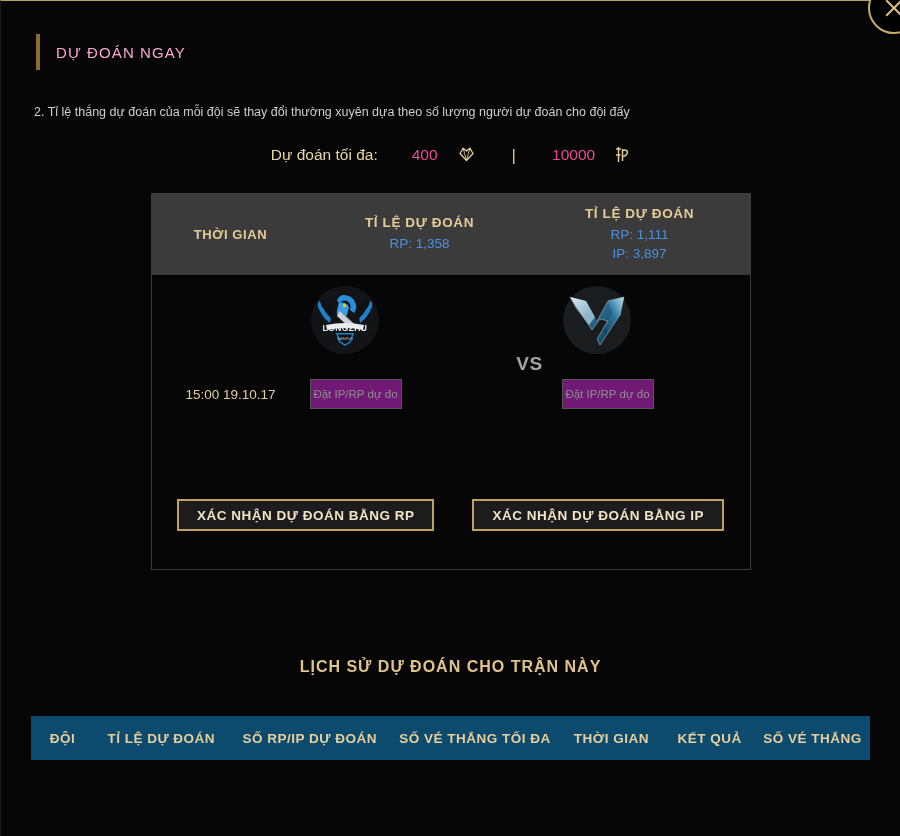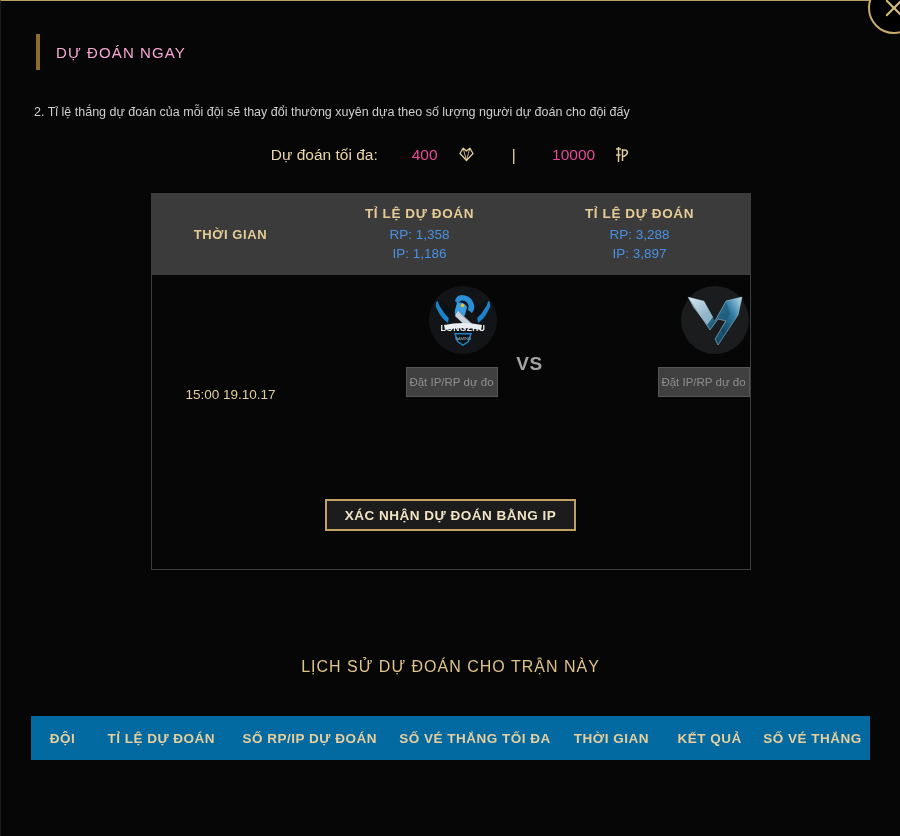--- a/index.html
+++ b/index.html
@@ -128,37 +128,37 @@
     width: 158px;
     text-align: center;
     color: #e3cd9a;
     font-size: 13.5px;
     padding-top: 112px;
   }
   .team-cell {
     flex: 1;
     display: flex;
     flex-direction: column;
-    align-items: flex-end;
+    align-items: flex-start;
     padding-top: 10px;
   }
   .vs-cell {
     width: 64px;
     text-align: center;
     color: #a3a3a3;
     font-size: 19px;
     font-weight: bold;
     padding-top: 78px;
     letter-spacing: .5px;
   }
   .team-logo { width: 70px; height: 70px; }
   .bet-input {
-    margin-top: 12px;
+    margin-top: 24px;
     width: 92px; height: 30px;
-    background: #404040;
+    background: #701a75;
     border: 1px solid #565656;
     color: #9a9a9a;
     font-size: 11.5px;
     font-family: "Liberation Sans", sans-serif;
     text-align: center;
     outline: none;
   }
   .bet-input::placeholder { color: #8e8e8e; opacity: 1; }
 
   .confirm-row {
@@ -182,24 +182,25 @@
     white-space: nowrap;
   }
 
   
   .history-title {
     text-align: center;
     color: #e0c389;
     font-size: 16px;
     letter-spacing: 1px;
     margin-top: 88px;
+    font-weight: bold;
   }
   .history-table {
     margin: 40px 30px 0 30px;
-    background: #0369a1;
+    background: #0c4a6e;
     height: 44px;
     display: flex;
     align-items: center;
   }
   .th {
     color: #e6cf9c;
     font-size: 13.5px;
     font-weight: bold;
     letter-spacing: .5px;
     text-align: center;
@@ -252,25 +253,24 @@
 
   <div class="panel">
 
     <div class="panel-head">
       <div class="col-time">
         <div class="head-time">THỜI GIAN</div>
       </div>
       <div class="col-odds">
         <div class="head-odds-title">TỈ LỆ DỰ ĐOÁN</div>
         <div class="odds-line">RP: 1,358</div>
-        <div class="odds-line">IP: 1,186</div>
       </div>
       <div class="col-odds">
         <div class="head-odds-title">TỈ LỆ DỰ ĐOÁN</div>
-        <div class="odds-line">RP: 3,288</div>
+        <div class="odds-line">RP: 1,111</div>
         <div class="odds-line">IP: 3,897</div>
       </div>
     </div>
 
     <div class="panel-body">
       <div class="time-cell">15:00 19.10.17</div>
 
       <div class="team-cell">
         <svg class="team-logo" viewBox="0 0 70 70">
           <circle cx="35" cy="35" r="34" fill="#121417"></circle>
@@ -313,20 +313,21 @@
           <path d="M8 12 L24 16 L35 36 L46 16 L62 12 L58 30 L38 60 L35 54 L46 36 L38 34 L30 45 L20 30 Z" fill="url(#sgGrad)"></path>
           <path d="M46 16 L62 12 L58 30 L44 50 L40 44 L50 29 Z" fill="url(#sgGrad2)"></path>
           <path d="M8 12 L24 16 L33 32 L27 40 L13 22 Z" fill="#e3f1f8" opacity="0.55"></path>
           <path d="M35 36 L46 16 L62 12 L58 30 L38 60 L35 54 L46 36 L38 34 L30 45 L20 30 L8 12" fill="none" stroke="#9fc4d8" stroke-width="0.8" opacity="0.7"></path>
         </svg>
         <input class="bet-input" type="text" placeholder="Đặt IP/RP dự đo" style="">
       </div>
     </div>
 
     <div class="confirm-row">
+      <button class="confirm-btn">XÁC NHẬN DỰ ĐOÁN BẰNG RP</button>
       <button class="confirm-btn">XÁC NHẬN DỰ ĐOÁN BẰNG IP</button>
     </div>
   </div>
 
   <div class="history-title">LỊCH SỬ DỰ ĐOÁN CHO TRẬN NÀY</div>
 
   <div class="history-table">
     <div class="th th-0">ĐỘI</div>
     <div class="th th-1">TỈ LỆ DỰ ĐOÁN</div>
     <div class="th th-2">SỐ RP/IP DỰ ĐOÁN</div>

